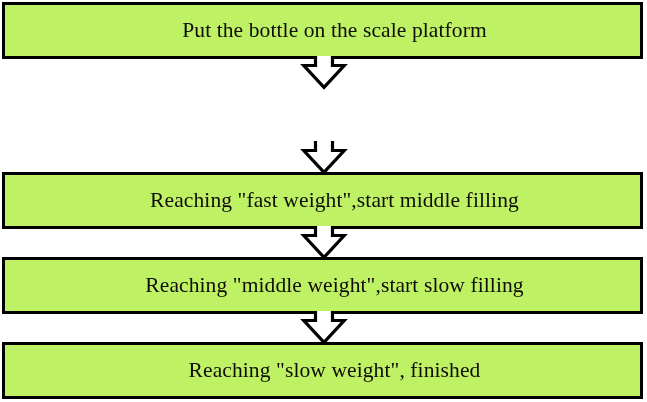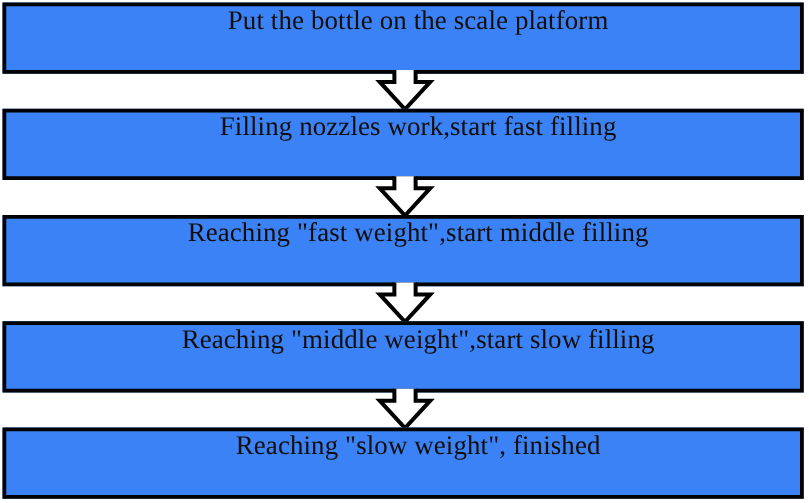--- a/index.html
+++ b/index.html
@@ -28,22 +28,23 @@
     width: 641px;
     box-sizing: border-box;
   }
 
   .step-box {
     position: relative;
     box-sizing: border-box;
     width: 100%;
     height: 100%;
     border: 3px solid #000000;
-    background: #3b82f6;
+    background: #bef264;
     display: flex;
+    align-items: center;
     justify-content: center;
     text-align: center;
     padding-left: 24px;
   }
 
   .step-label {
     display: block;
     font-family: "Liberation Serif", "DejaVu Serif", serif;
     font-size: 21.5px;
     line-height: 1.1;
@@ -86,25 +87,20 @@
       <span class="step-label">Put the bottle on the scale platform</span>
     </div>
   </div>
 
   <div class="connector" style="top:56px; height:33px;">
     <svg width="44" height="33" viewBox="0 0 44 33" aria-hidden="true">
       <path class="arrow-shape" d="M 13.5 0 L 13.5 9.5 L 1.8 9.5 L 22 31.4 L 42.2 9.5 L 30.5 9.5 L 30.5 0"></path>
     </svg>
   </div>
 
-  <div class="step-row" style="top:87px; height:57px;">
-    <div class="step-box">
-      <span class="step-label">Filling nozzles work,start fast filling</span>
-    </div>
-  </div>
 
   <div class="connector" style="top:141px; height:33px;">
     <svg width="44" height="33" viewBox="0 0 44 33" aria-hidden="true">
       <path class="arrow-shape" d="M 13.5 0 L 13.5 9.5 L 1.8 9.5 L 22 31.4 L 42.2 9.5 L 30.5 9.5 L 30.5 0"></path>
     </svg>
   </div>
 
   <div class="step-row" style="top:172px; height:57px;">
     <div class="step-box">
       <span class="step-label">Reaching "fast weight",start middle filling</span>

